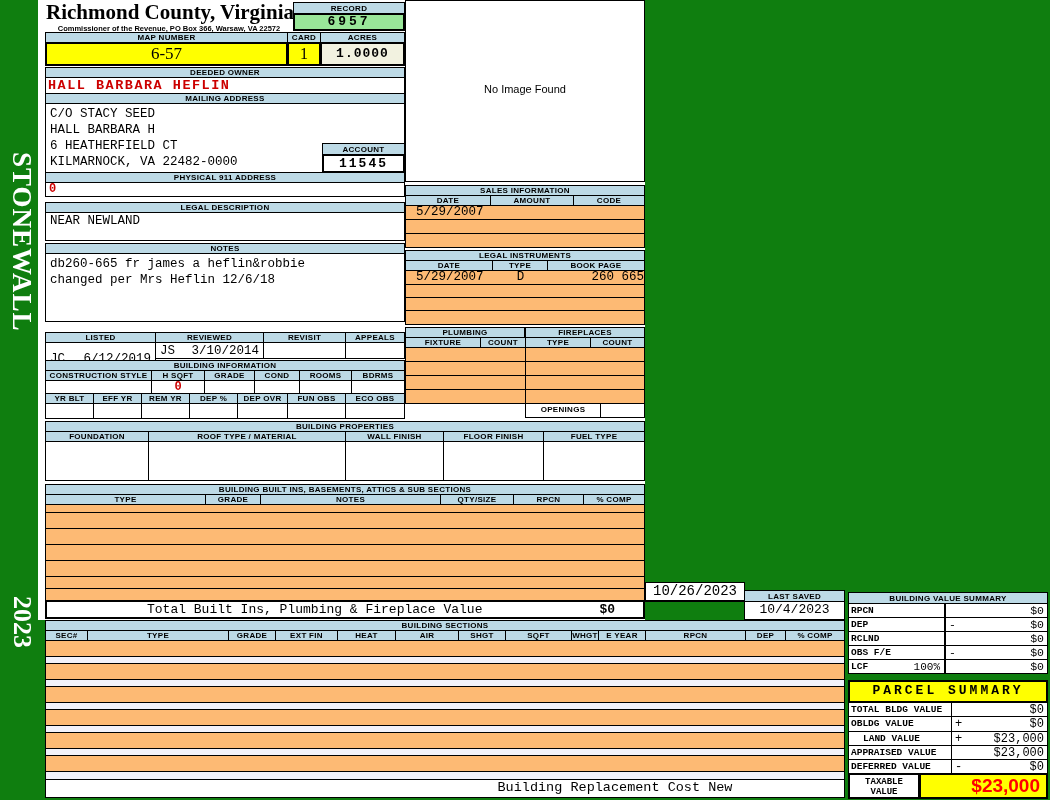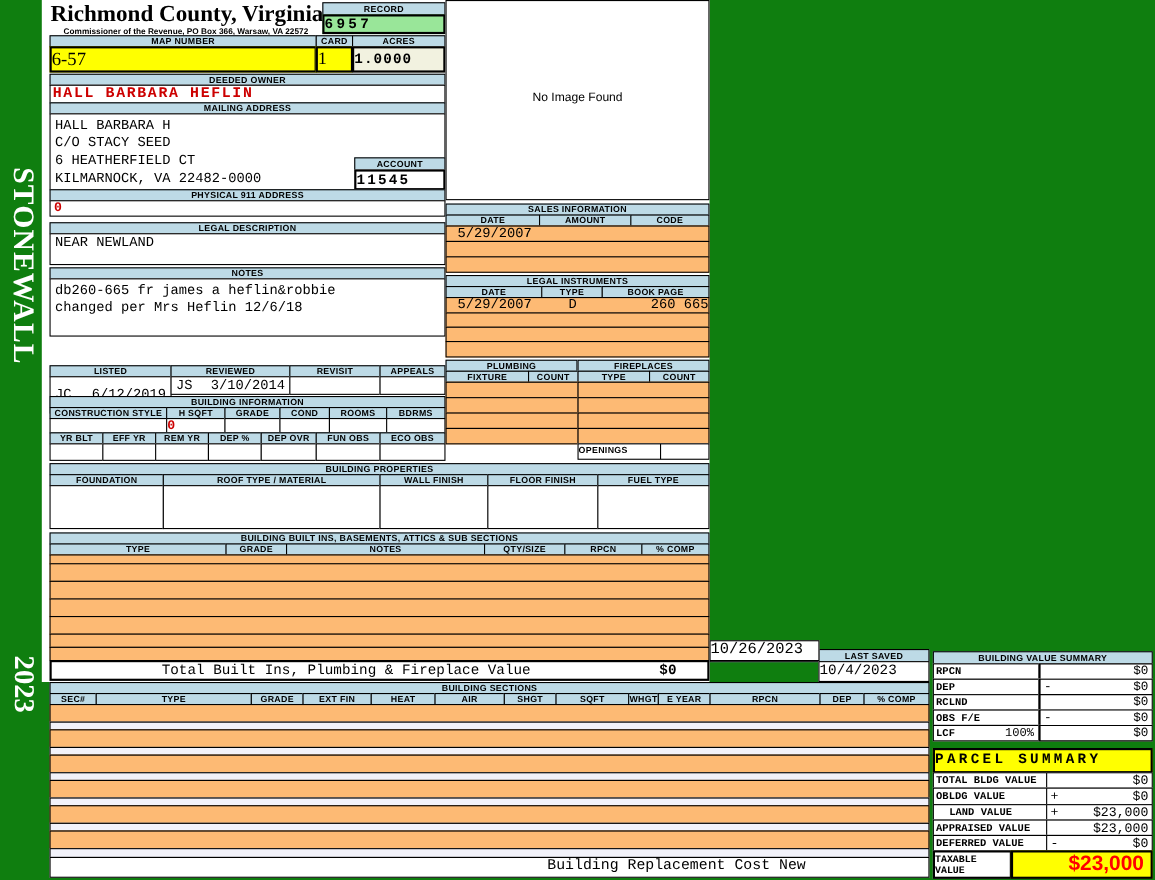--- a/index.html
+++ b/index.html
@@ -12,21 +12,21 @@
   
   .c{position:absolute;background:#fff;border:1px solid #000;overflow:hidden}
   .c2{position:absolute;background:#fff;border:2px solid #000;overflow:hidden}
   .m{font-family:"Liberation Mono","DejaVu Sans Mono",monospace}
   .vert{writing-mode:vertical-rl;color:#fff;font-family:"Liberation Serif",serif;font-weight:bold;text-align:center}
   .row{position:absolute;background:#fdba74;border:1px solid #000;overflow:hidden}
   .rowt{position:absolute;background:#F2F2FA;border:1px solid #000;overflow:hidden}
   .flexsb{display:flex;justify-content:space-between;align-items:center}
   .red{color:#CC0000;font-weight:bold}
   .rt{text-align:right}
-  .ct{}
+  .ct{text-align:center}
 </style>
 </head>
 <body>
 
 <div class="abs vert" style="left:3px;top:142px;width:34px;height:200px;font-size:27px;letter-spacing:1px">STONEWALL</div>
 <div class="abs vert" style="left:3px;top:582px;width:34px;height:80px;font-size:26px">2023</div>
 
 <div class="abs" style="left:38px;top:0;width:607px;height:620px;background:#fff"></div>
 
 <div class="abs" style="left:46px;top:0;width:246px;height:24px;font-family:'Liberation Serif',serif;font-size:21px;font-weight:bold;text-align:center;white-space:nowrap">Richmond County, Virginia</div>
@@ -40,36 +40,36 @@
 <div class="b" style="left:320px;top:32px;width:85px;height:11px">ACRES</div>
 <div class="c2 ct" style="left:45px;top:42px;width:243px;height:24px;background:#FFFF00;font-family:'Liberation Serif',serif;font-size:17px;line-height:20px">6-57</div>
 <div class="c2 ct" style="left:287px;top:42px;width:34px;height:24px;background:#FFFF00;font-family:'Liberation Serif',serif;font-size:16px;line-height:20px">1</div>
 <div class="c2 m ct" style="left:320px;top:42px;width:85px;height:24px;background:#F2F2E0;font-size:13px;font-weight:bold;letter-spacing:1px;line-height:20px">1.0000</div>
 
 <div class="b" style="left:45px;top:67px;width:360px;height:11px">DEEDED OWNER</div>
 <div class="c m red" style="left:45px;top:77px;width:360px;height:17px;font-size:13.5px;letter-spacing:1.5px;line-height:15px;padding-left:2px;white-space:nowrap">HALL BARBARA HEFLIN</div>
 
 <div class="b" style="left:45px;top:93px;width:360px;height:11px">MAILING ADDRESS</div>
 <div class="c m" style="left:45px;top:103px;width:360px;height:70px;font-size:12.5px;line-height:16px;padding:2px 0 0 4px">
+  <div>C/O STACY SEED</div>
   <div>HALL BARBARA H</div>
-  <div>C/O STACY SEED</div>
   <div>6 HEATHERFIELD CT</div>
   <div>KILMARNOCK, VA 22482-0000</div>
 </div>
 <div class="b" style="left:322px;top:143px;width:83px;height:12px;padding-top:1px">ACCOUNT</div>
 <div class="c2 m ct" style="left:322px;top:154px;width:83px;height:19px;font-size:13px;font-weight:bold;letter-spacing:2px;line-height:15px">11545</div>
 
 <div class="b" style="left:45px;top:172px;width:360px;height:11px">PHYSICAL 911 ADDRESS</div>
 <div class="c m red" style="left:45px;top:182px;width:360px;height:15px;font-size:12px;line-height:13px;padding-left:3px">0</div>
 
 <div class="b" style="left:45px;top:202px;width:360px;height:11px">LEGAL DESCRIPTION</div>
 <div class="c m" style="left:45px;top:212px;width:360px;height:29px;font-size:12.5px;line-height:15px;padding:1px 0 0 4px">NEAR NEWLAND</div>
 
 <div class="b" style="left:45px;top:243px;width:360px;height:11px">NOTES</div>
-<div class="c m" style="left:45px;top:253px;width:360px;height:53px;font-size:12.5px;line-height:16px;padding:2px 0 0 4px">
+<div class="c m" style="left:45px;top:253px;width:360px;height:69px;font-size:12.5px;line-height:16px;padding:2px 0 0 4px">
   <div>db260-665 fr james a heflin&amp;robbie</div>
   <div>changed per Mrs Heflin 12/6/18</div>
 </div>
 
 <div class="b" style="left:45px;top:332px;width:111px;height:11px">LISTED</div>
 <div class="b" style="left:155px;top:332px;width:109px;height:11px">REVIEWED</div>
 <div class="b" style="left:263px;top:332px;width:83px;height:11px">REVISIT</div>
 <div class="b" style="left:345px;top:332px;width:60px;height:11px">APPEALS</div>
 <div class="c m flexsb" style="left:45px;top:342px;width:111px;height:17px;font-size:12.5px;padding:16px 4px">
   <span>JC</span>

